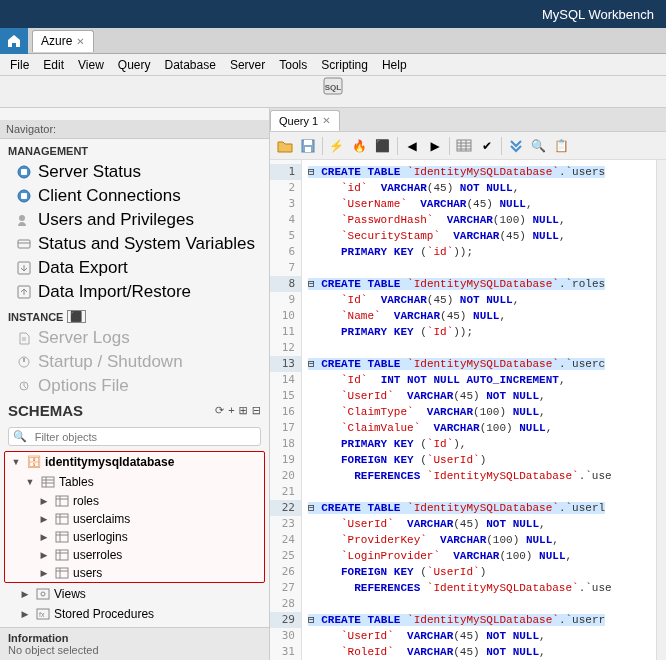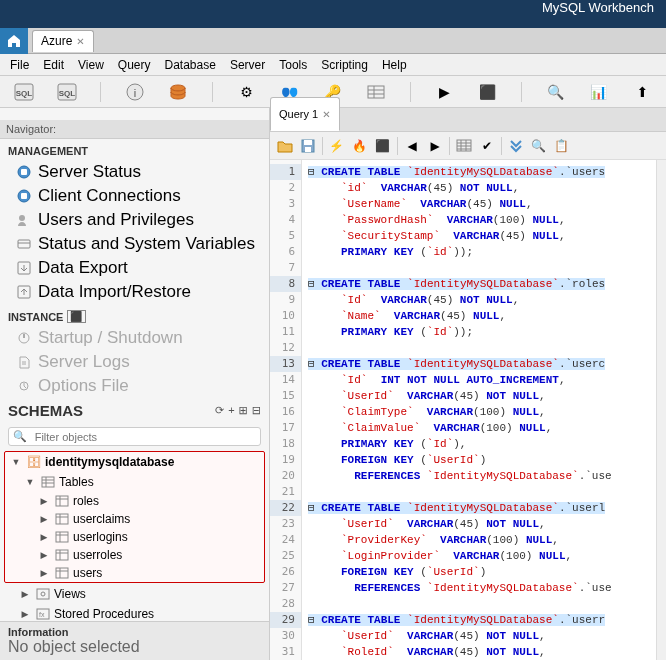--- a/index.html
+++ b/index.html
@@ -1,32 +1,32 @@
 <!DOCTYPE html>
 <html><head>
   <meta charset="utf-8">
   <style>
     * { margin: 0; padding: 0; box-sizing: border-box; }
     body { width: 666px; height: 660px; font-family: 'Segoe UI', Arial, sans-serif; font-size: 12px; background: #f0f0f0; overflow: hidden; }
 
     
-    .title-bar { background: #1a3a5c; color: white; height: 28px; display: flex; justify-content: flex-end; padding-right: 12px; font-size: 13px; }
+    .title-bar { background: #1a3a5c; color: white; height: 28px; display: flex; align-items: center; justify-content: flex-end; padding-right: 12px; font-size: 13px; }
 
     
     .tab-bar { background: #d4d4d4; height: 26px; display: flex; align-items: center; padding-left: 0; border-bottom: 1px solid #aaa; }
     .tab { background: #e8e8e8; border: 1px solid #aaa; border-bottom: none; height: 22px; padding: 0 8px; display: flex; align-items: center; gap: 4px; font-size: 12px; cursor: pointer; border-radius: 3px 3px 0 0; }
     .tab.active { background: white; }
     .tab-home { background: #2a7ab5; color: white; width: 28px; height: 26px; display: flex; align-items: center; justify-content: center; margin-right: 4px; }
 
     
     .menu-bar { background: #f0f0f0; height: 22px; display: flex; align-items: center; padding-left: 4px; border-bottom: 1px solid #ccc; gap: 2px; }
     .menu-item { padding: 2px 6px; cursor: pointer; font-size: 12px; }
 
     
-    .toolbar { background: #f0f0f0; height: 32px; display: flex; align-items: center; padding: 0 12px; border-bottom: 1px solid #ccc; gap: 20px; }
+    .toolbar { background: #f0f0f0; height: 32px; display: flex; align-items: center; padding: 0 12px; border-bottom: 1px solid #ccc; gap: 20px; flex-direction: column; }
     .toolbar-btn { width: 24px; height: 24px; display: flex; align-items: center; justify-content: center; border: 1px solid transparent; cursor: pointer; font-size: 14px; }
     .toolbar-sep { width: 1px; height: 20px; background: #ccc; margin: 0 2px; }
 
     
     .main-layout { display: flex; height: calc(660px - 28px - 26px - 22px - 32px); }
 
     
     .navigator { width: 270px; min-width: 270px; background: #f5f5f5; border-right: 1px solid #ccc; display: flex; flex-direction: column; overflow: hidden; }
     .panel-header { background: #e0e0e0; padding: 3px 6px; font-size: 11px; color: #555; border-bottom: 1px solid #ccc; margin-top: 12px; }
 
@@ -51,26 +51,26 @@
     .tree-icon { width: 16px; height: 16px; display: flex; align-items: center; justify-content: center; flex-shrink: 0; }
     .tree-label { font-size: 12px; white-space: nowrap; }
     .tree-label.bold { font-weight: bold; }
 
     
     .schema-highlight { border: 1px solid #cc0000; background: #fff8f8; margin: 1px 4px; border-radius: 2px; }
 
     
     .info-panel { background: #e8e8e8; border-top: 1px solid #ccc; padding: 4px 8px; }
     .info-header { font-weight: bold; font-size: 11px; color: #333; }
-    .info-text { font-size: 16px; color: #666; }
+    .info-text { font-size: 11px; color: #666; }
 
     
     .query-panel { flex: 1; display: flex; flex-direction: column; background: white; }
     .query-tab-bar { background: #e0e0e0; height: 24px; display: flex; align-items: flex-end; border-bottom: 1px solid #ccc; }
-    .query-tab { background: #d0d0d0; border: 1px solid #bbb; border-bottom: none; height: 34px; padding: 0 8px; display: flex; align-items: center; gap: 4px; font-size: 11px; cursor: pointer; border-radius: 3px 3px 0 0; }
+    .query-tab { background: #d0d0d0; border: 1px solid #bbb; border-bottom: none; height: 21px; padding: 0 8px; display: flex; align-items: center; gap: 4px; font-size: 11px; cursor: pointer; border-radius: 3px 3px 0 0; }
     .query-tab.active { background: white; border-bottom: 1px solid white; }
     .query-close { font-size: 10px; color: #888; }
 
     
     .query-toolbar { background: #f0f0f0; height: 28px; display: flex; align-items: center; padding: 0 4px; border-bottom: 1px solid #ddd; gap: 1px; }
     .q-btn { width: 22px; height: 22px; display: flex; align-items: center; justify-content: center; border: 1px solid transparent; cursor: pointer; font-size: 12px; }
     .q-sep { width: 1px; height: 18px; background: #ccc; margin: 0 2px; }
 
     
     .code-area { flex: 1; overflow: hidden; display: flex; }
@@ -233,35 +233,35 @@
       <span>Data Import/Restore</span>
     </div>
 
     <div class="section-title" style="display:flex;align-items:center;gap:4px;">
       <span>INSTANCE</span>
       <span style="font-size:10px;border:1px solid #888;padding:0 2px;">⬛</span>
     </div>
     <div class="nav-item disabled">
       <div class="nav-icon">
         <svg width="14" height="14" viewBox="0 0 14 14">
-            <circle cx="7" cy="7" r="5" fill="none" stroke="#aaa"></circle>
-            <line x1="7" y1="3" x2="7" y2="7" stroke="#aaa" stroke-width="2"></line>
-          </svg>
-      </div>
-      <span class="disabled-item">Startup / Shutdown</span>
-    </div>
-    <div class="nav-item disabled">
-      <div class="nav-icon">
-        <svg width="14" height="14" viewBox="0 0 14 14">
             <path d="M3 2h6l3 3v8H3z" fill="none" stroke="#aaa"></path>
             <line x1="5" y1="7" x2="9" y2="7" stroke="#aaa"></line>
             <line x1="5" y1="9" x2="9" y2="9" stroke="#aaa"></line>
           </svg>
       </div>
       <span class="disabled-item">Server Logs</span>
+    </div>
+    <div class="nav-item disabled">
+      <div class="nav-icon">
+        <svg width="14" height="14" viewBox="0 0 14 14">
+            <circle cx="7" cy="7" r="5" fill="none" stroke="#aaa"></circle>
+            <line x1="7" y1="3" x2="7" y2="7" stroke="#aaa" stroke-width="2"></line>
+          </svg>
+      </div>
+      <span class="disabled-item">Startup / Shutdown</span>
     </div>
     <div class="nav-item disabled">
       <div class="nav-icon">
         <svg width="14" height="14" viewBox="0 0 14 14">
             <circle cx="7" cy="7" r="4" fill="none" stroke="#aaa"></circle>
             <path d="M7 4v3l2 2" stroke="#aaa" fill="none"></path>
           </svg>
       </div>
       <span class="disabled-item">Options File</span>
     </div>

